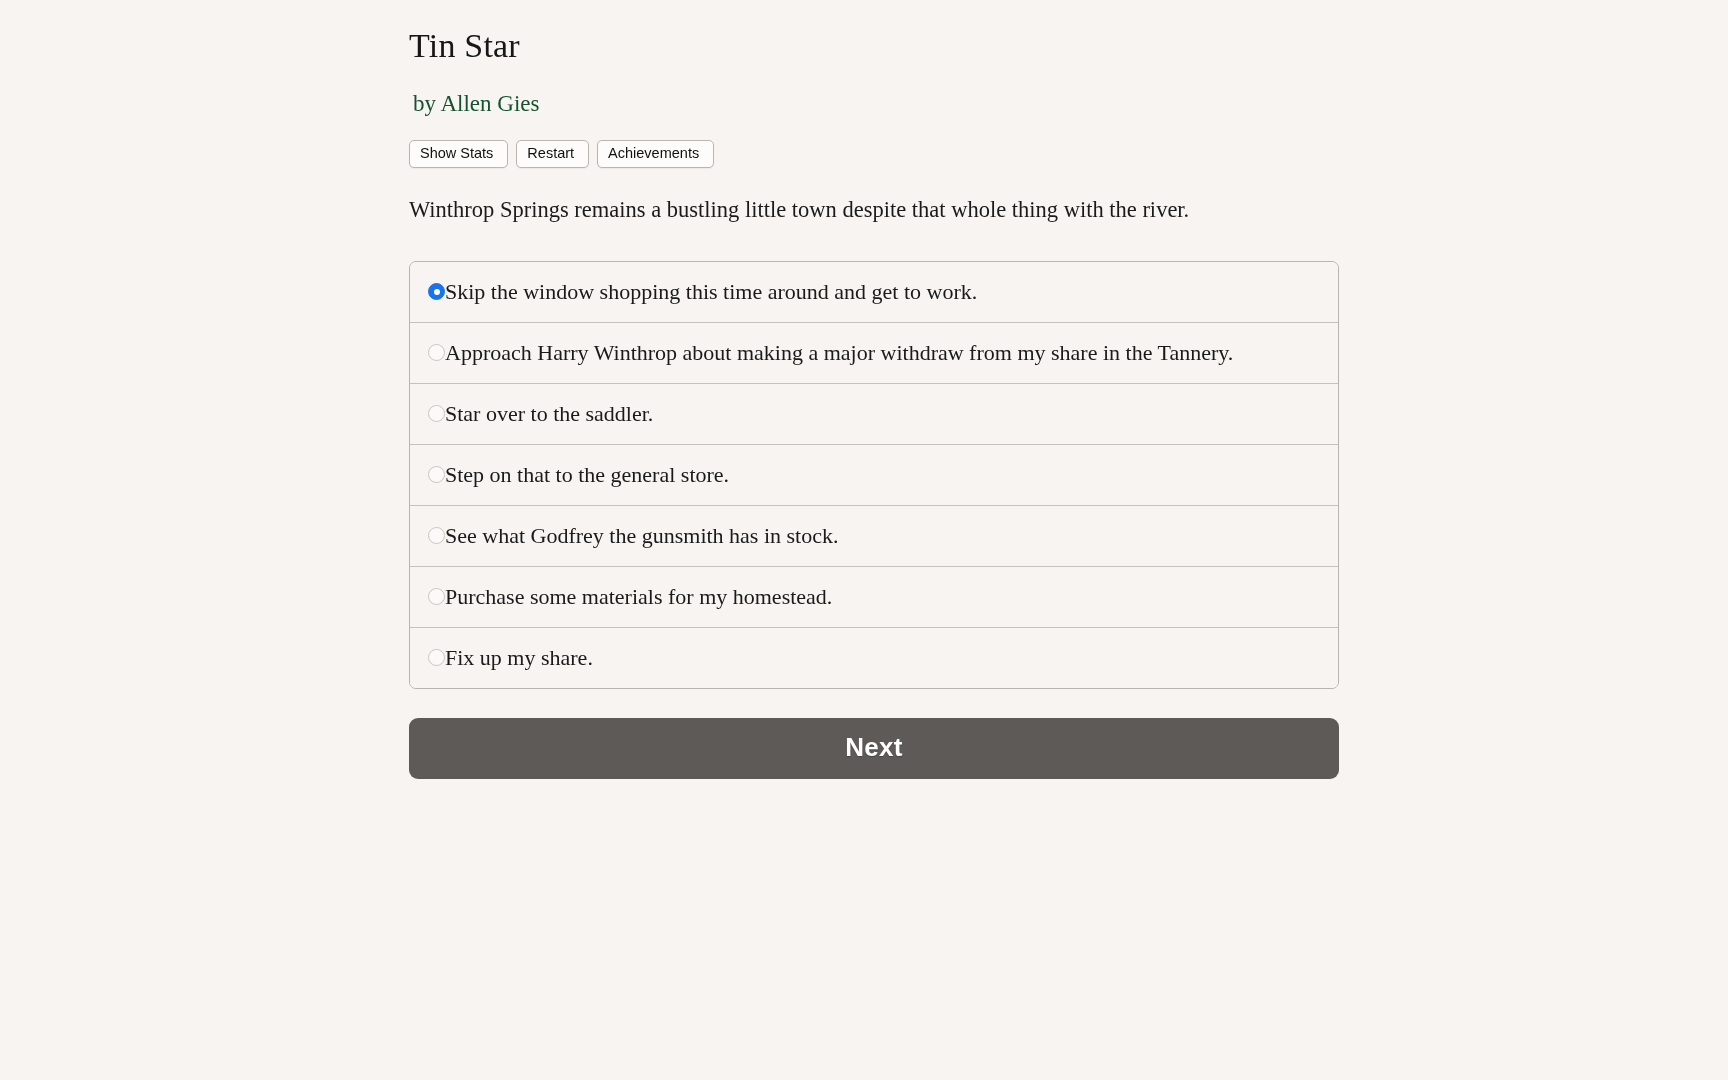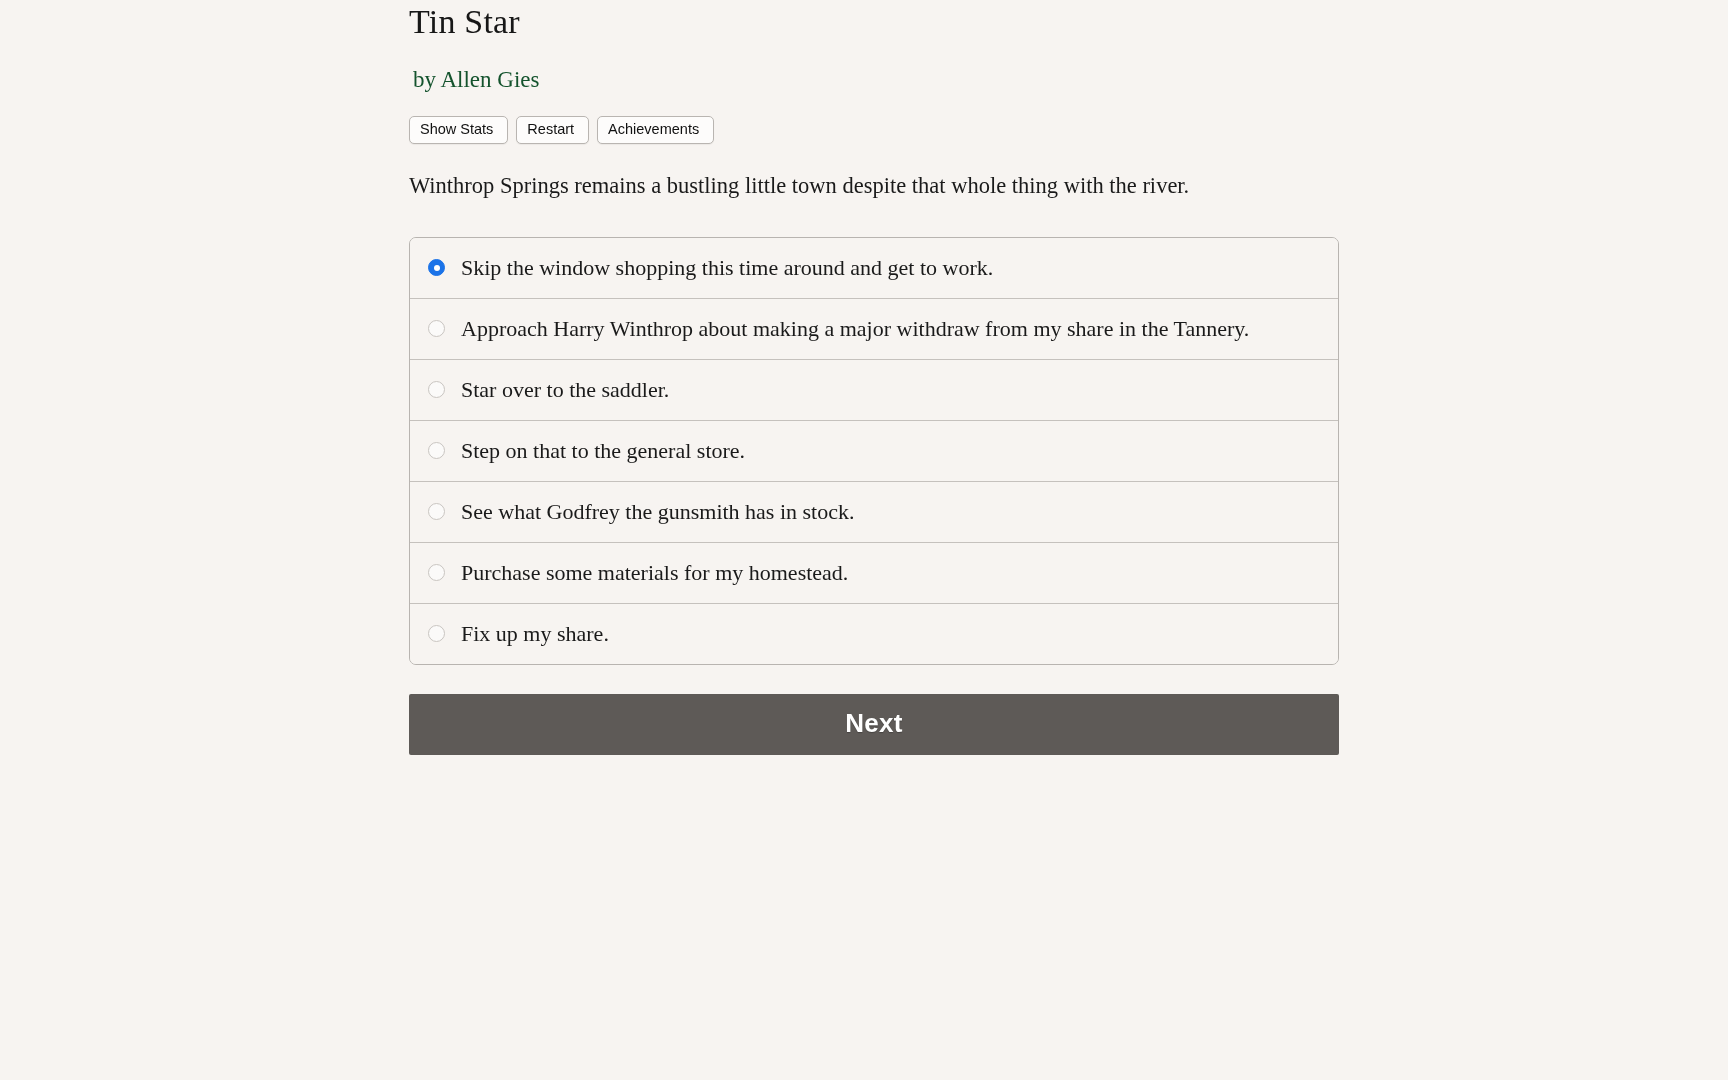--- a/index.html
+++ b/index.html
@@ -25,21 +25,21 @@
     left: 409px;
     top: 0;
     width: 930px;
   }
   .game-title {
     font-family: "Liberation Serif", serif;
     font-size: 34px;
     font-weight: 400;
     line-height: 1.2;
     margin: 0;
-    padding-top: 2px;
+    padding-top: 26px;
     color: #171717;
     letter-spacing: 0.2px;
   }
   .game-byline {
     font-family: "Liberation Serif", serif;
     font-size: 23px;
     font-weight: 400;
     margin: 4px;
     padding-top: 20px;
     color: #14532d;
@@ -74,21 +74,21 @@
   .choices {
     margin-top: 35px;
     border: 1px solid #b8b4b0;
     border-radius: 7px;
     background: #f7f4f1;
     overflow: hidden;
   }
   .choice-row {
     display: flex;
     align-items: center;
-    gap: 16px;
+    gap: 0;
     padding: 13px 18px 13px 18px;
     min-height: 34px;
     border-bottom: 1px solid #c5c1bd;
     cursor: pointer;
     background: #f7f4f1;
   }
   .choice-row:last-child {
     border-bottom: none;
   }
   .radio {
@@ -123,21 +123,21 @@
     line-height: 1.25;
     color: #1a1a1a;
   }
   .next-button {
     display: block;
     width: 100%;
     margin-top: 29px;
     background: #5e5a57;
     color: #ffffff;
     border: none;
-    border-radius: 2px;
+    border-radius: 9px;
     font-family: "Liberation Sans", sans-serif;
     font-size: 26px;
     font-weight: 700;
     padding: 14px 0 16px 0;
     cursor: pointer;
     letter-spacing: 0.3px;
     text-shadow: 0 1px 1px rgba(0,0,0,0.25);
   }
 </style>
 </head>

